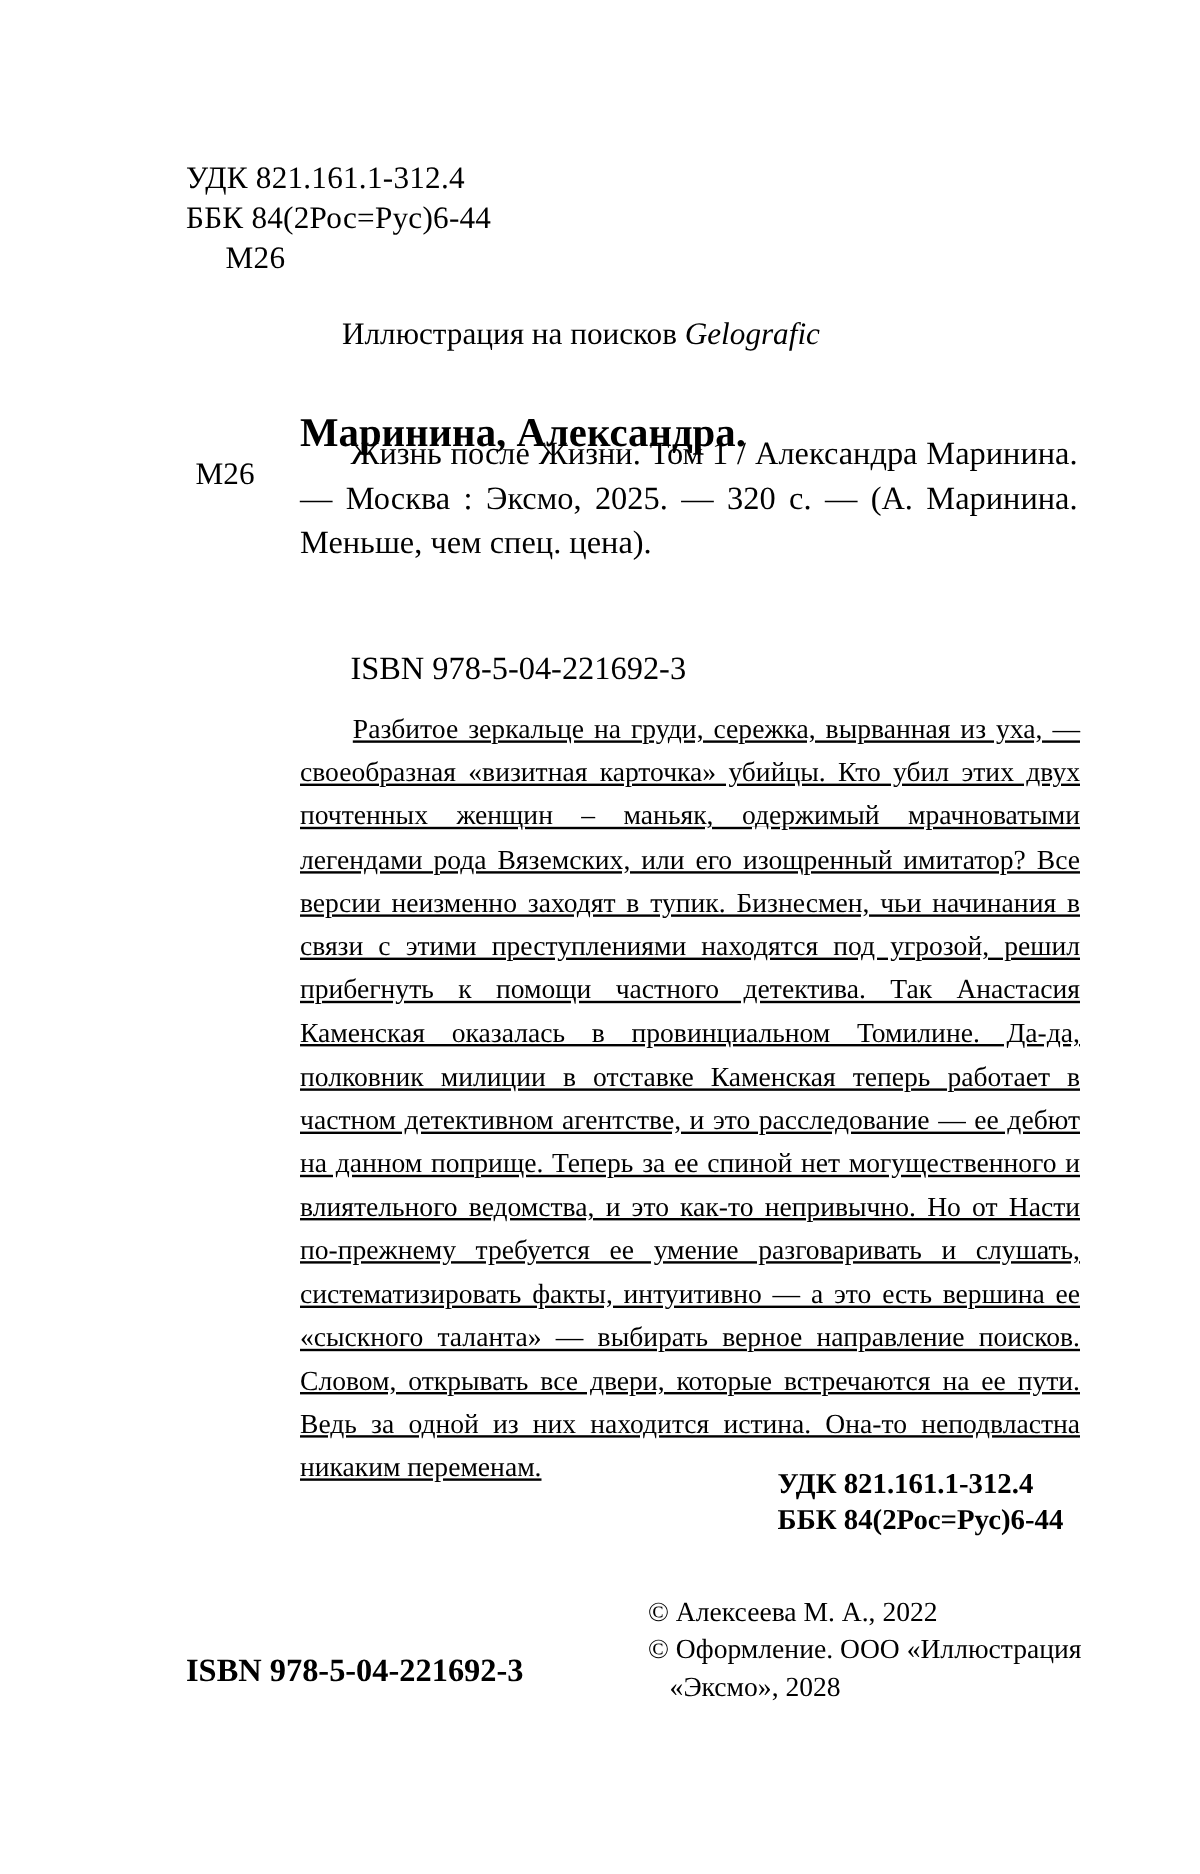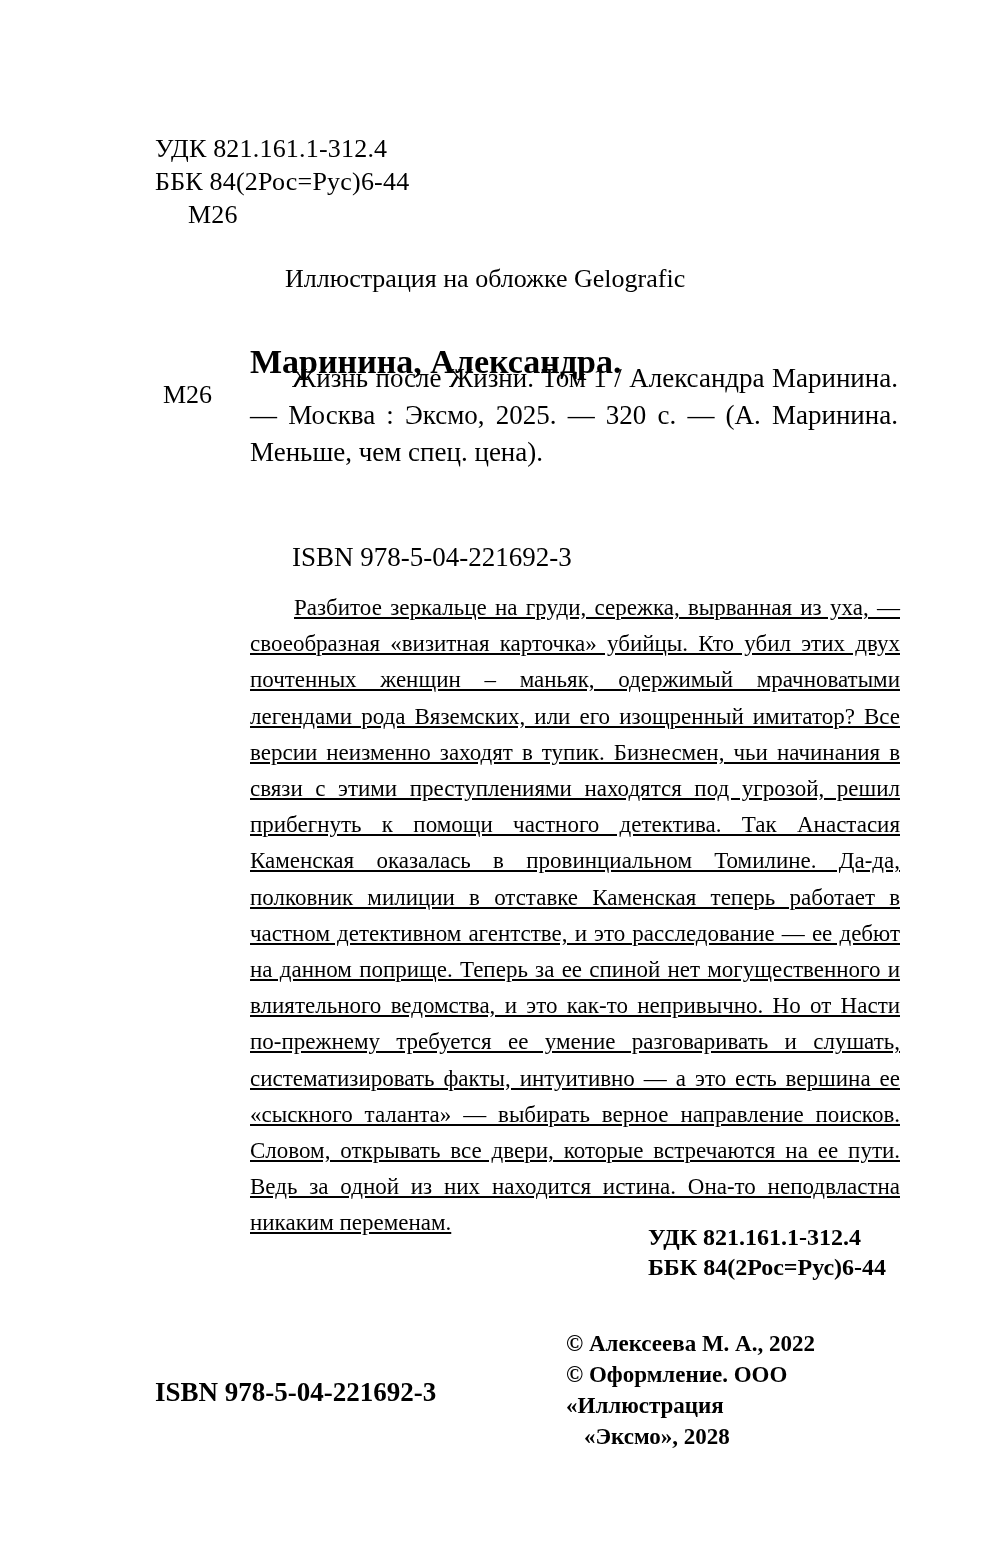--- a/index.html
+++ b/index.html
@@ -38,20 +38,21 @@
 
   
   .cover-credit {
     position: absolute;
     left: 285px;
     top: 262px;
     font-size: 26px;
     line-height: 34px;
   }
   .cover-credit .italic {
+    font-style: italic;
   }
 
   
   .author-line {
     position: absolute;
     left: 250px;
     top: 345px;
     font-size: 34px;
     font-weight: bold;
     line-height: 34px;
@@ -105,24 +106,23 @@
     font-weight: bold;
     line-height: 30px;
   }
 
   
   .copyright {
     position: absolute;
     left: 540px;
     top: 1328px;
     font-size: 23px;
-    font-weight: bold;
+    font-weight: normal;
     line-height: 31px;
     width: 380px;
-    margin-left: 26px;
   }
   .copyright .indent {
     padding-left: 18px;
   }
 
   
   .isbn-bottom {
     position: absolute;
     left: 155px;
     top: 1375px;
@@ -136,21 +136,21 @@
 
 <div class="page">
 
   <div class="udk-block">
     <div>УДК 821.161.1-312.4</div>
     <div>ББК 84(2Рос=Рус)6-44</div>
     <div class="line3">М26</div>
   </div>
 
   <div class="cover-credit">
-    <span>Иллюстрация на обложке </span><span class="italic">Gelografic</span>
+    <span>Иллюстрация на поисков </span><span class="italic">Gelografic</span>
   </div>
 
   <div class="author-line">Маринина, Александра.</div>
 
   <div class="m26-left">М26</div>
 
   <div class="biblio">Жизнь после Жизни. Том 1 / Александра Маринина. — Москва : Эксмо, 2025. — 320 с. — (А. Маринина. Меньше, чем спец. цена).</div>
 
   <div class="isbn-top">ISBN 978-5-04-221692-3</div>
 

